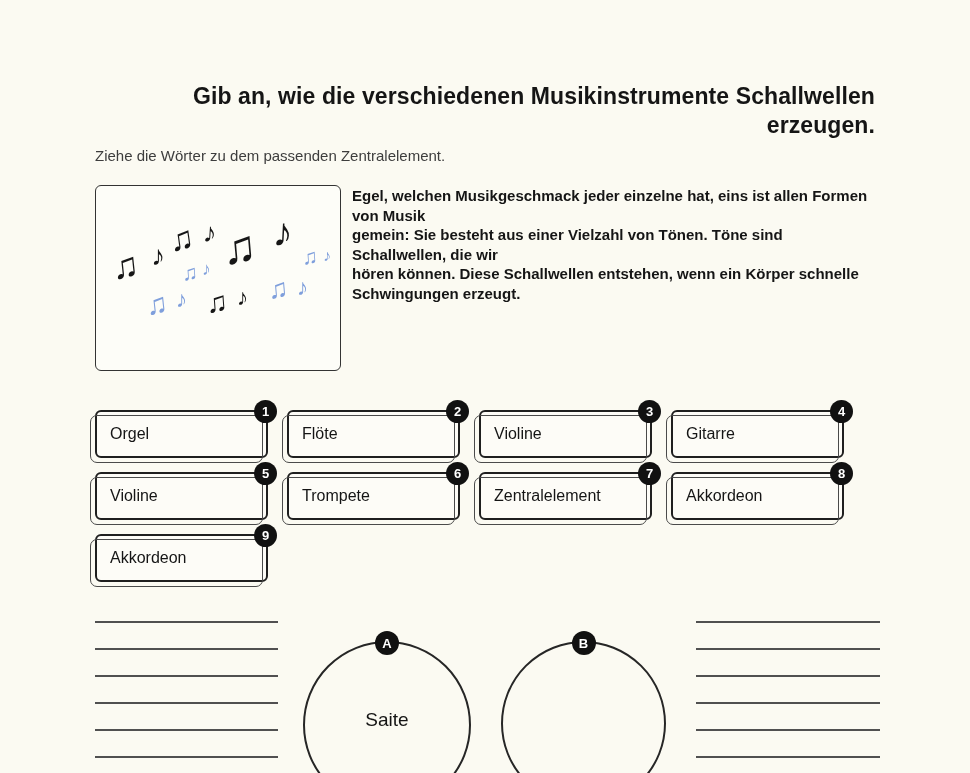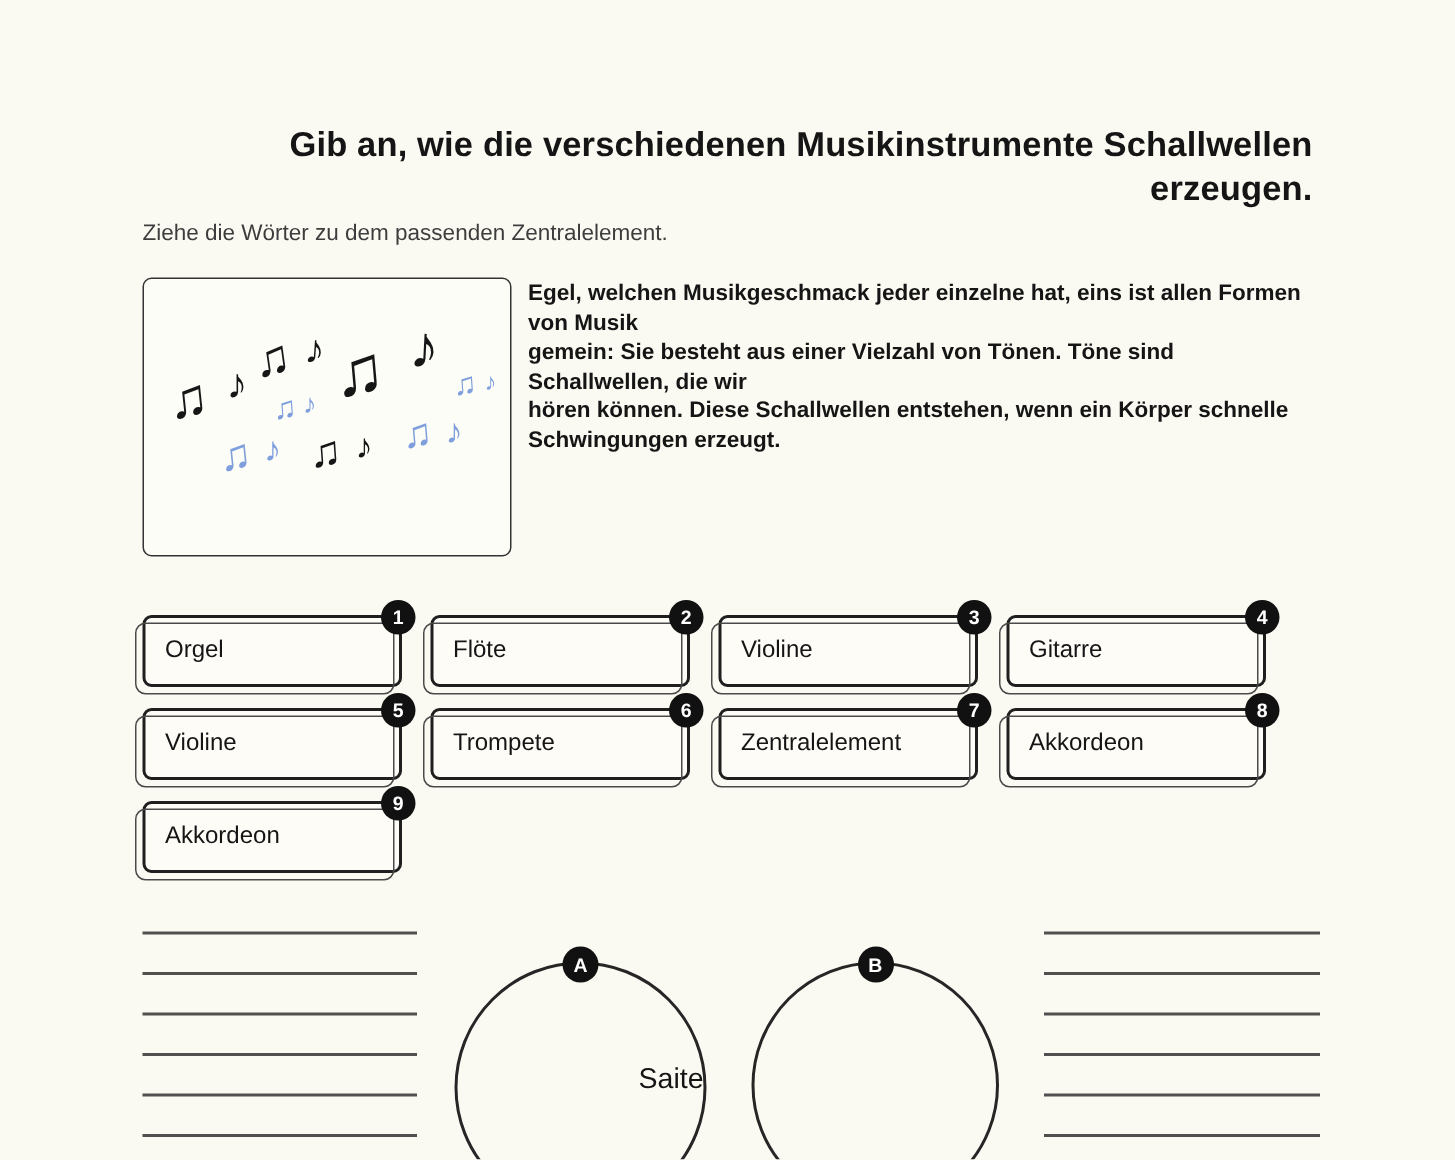--- a/index.html
+++ b/index.html
@@ -74,21 +74,21 @@
     background:transparent;
   }
   .circle.a{left:303px; top:641px;}
   .circle.b{left:501px; top:641px; width:165px; height:165px;}
   .circle .badge{
     top:-12px; right:auto; left:50%; transform:translateX(-50%);
     width:24px; height:24px; font-size:13px;
   }
   .circle-label{
     position:absolute; top:66px; left:0; width:100%;
-    text-align:right; font-size:19px; color:var(--text-primary);
+    text-align:center; font-size:19px; color:var(--text-primary);
   }
 </style>
 </head>
 <body>
 
 <div class="page">
 
   <h1 class="title">Gib an, wie die verschiedenen Musikinstrumente Schallwellen
 erzeugen.</h1>
   <div class="subtitle">Ziehe die Wörter zu dem passenden Zentralelement.</div>

